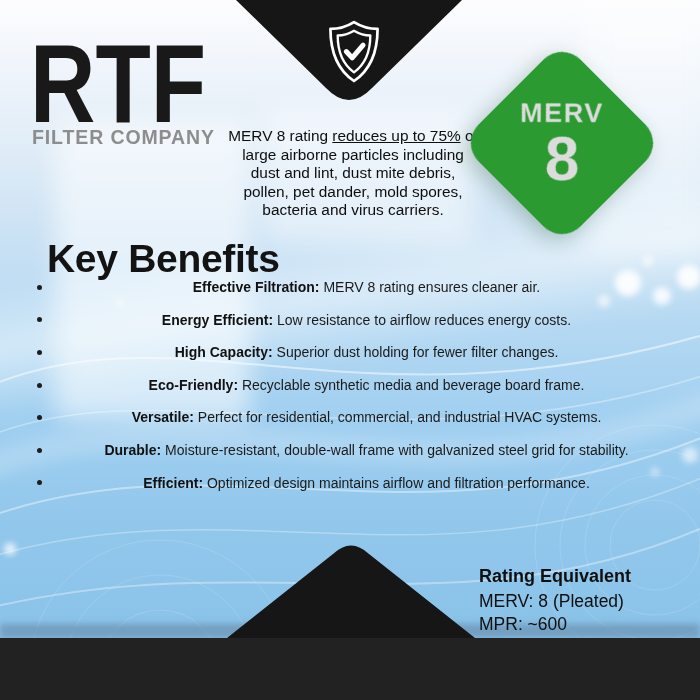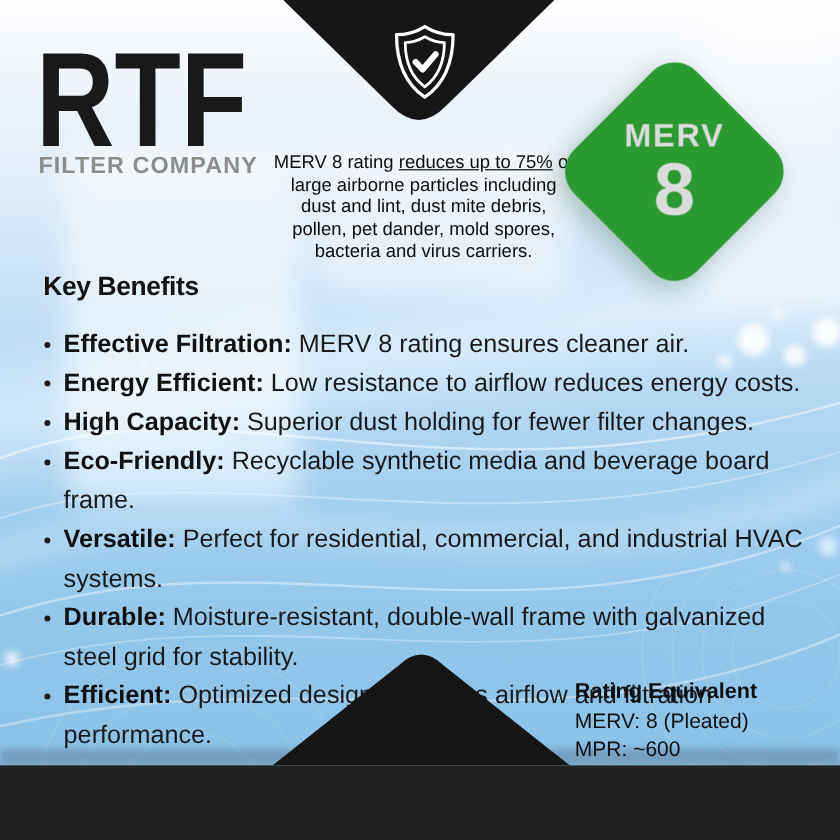--- a/index.html
+++ b/index.html
@@ -31,24 +31,24 @@
   .ribbon-text .u{text-decoration:underline;}
   
   .diamond{position:absolute;left:490px;top:71px;width:144px;height:144px;
     background:#2a9a31;border-radius:26px;transform:rotate(45deg);
     box-shadow:0 8px 20px rgba(20,70,30,.25);}
   .diamond-content{position:absolute;inset:0;transform:rotate(-45deg);
     display:flex;flex-direction:column;align-items:center;justify-content:center;color:#dcdcdc;}
   .diamond-content .merv{font-size:27px;font-weight:bold;letter-spacing:1.5px;}
   .diamond-content .eight{font-size:62px;font-weight:bold;line-height:.95;margin-top:1px;}
   
-  .kb-title{position:absolute;left:35px;top:225px;margin:1px;font-size:22px;font-weight:800;
+  .kb-title{position:absolute;left:35px;top:225px;margin:12px;font-size:39px;font-weight:800;
     letter-spacing:-.3px;color:#131313;}
   .kb-list{position:absolute;left:36px;top:271px;width:644px;margin:0;padding:0;list-style:none;}
-  .kb-list li{position:relative;padding-left:17px;font-size:21px;line-height:32.6px;color:#1a1a1a;}
+  .kb-list li{position:relative;padding-left:17px;font-size:14px;line-height:32.6px;color:#1a1a1a;text-align:center;}
   .kb-list .dot{position:absolute;left:1px;top:13.8px;width:5px;height:5px;border-radius:50%;background:#1d1d1d;}
   .kb-list strong{font-weight:bold;color:#111;}
   
   .stars{position:absolute;left:283px;top:563px;width:140px;display:flex;
     justify-content:center;align-items:flex-start;gap:1px;color:#111;}
   .stars span{line-height:1;display:inline-block;}
   .stars .s1{font-size:17px;transform:translateY(14px) rotate(-28deg);}
   .stars .s2{font-size:23px;transform:translateY(4px) rotate(-14deg);}
   .stars .s3{font-size:30px;}
   .stars .s4{font-size:23px;transform:translateY(4px) rotate(14deg);}

